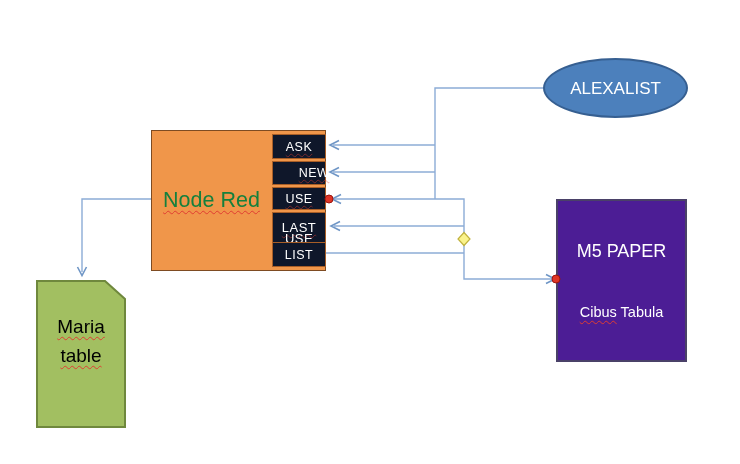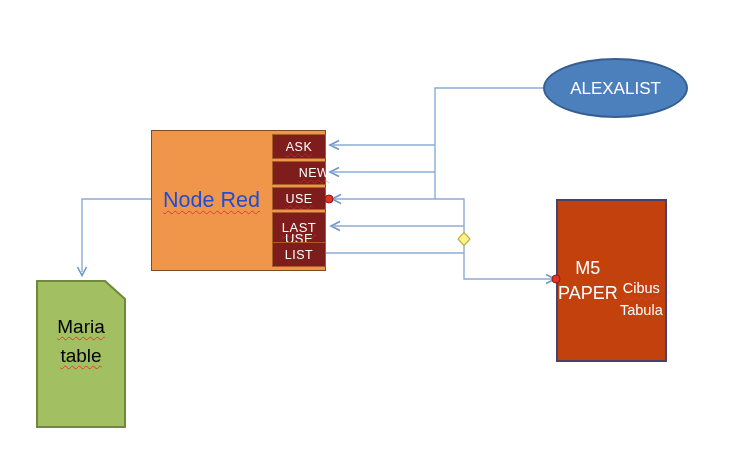--- a/index.html
+++ b/index.html
@@ -12,46 +12,46 @@
   .lines{z-index:1;}
   .markers{z-index:3;}
 
   
   .node-red{
     left:151px;top:130px;width:175px;height:141px;
     background:#F0964A;border:1.5px solid #7E4B22;z-index:2;
   }
   .node-red-label{
     left:151px;top:183px;width:121px;height:34px;z-index:2;
-    color:#1d4ed8;font-size:21.5px;line-height:34px;text-align:center;
+    color:#15803d;font-size:21.5px;line-height:34px;text-align:center;
   }
   .port{
-    left:272px;width:54px;background:#7f1d1d;border:1.5px solid #A85E27;z-index:2;
+    left:272px;width:54px;background:#0f172a;border:1.5px solid #A85E27;z-index:2;
     color:#fff;text-align:center;display:flex;align-items:center;justify-content:center;
     font-size:12.5px;letter-spacing:.5px;
   }
   .port-ask{top:134px;height:25px;}
   .port-new{top:161px;height:24px;padding-left:30px;}
   .port-use{top:187px;height:23px;}
   .port-lastuse{top:212px;height:42px;font-size:13px;line-height:11px;flex-direction:column;}
   .port-list{top:242px;height:25px;}
 
   
   .alexa{
     left:543px;top:58px;width:145px;height:60px;border-radius:50%;
     background:#4C80BC;border:2.5px solid #365F91;z-index:2;
     display:flex;flex-direction:row;align-items:center;justify-content:center;
     color:#fff;font-size:17px;line-height:23px;
   }
 
   
   .m5{
-    left:556px;top:199px;width:111px;height:163px;
-    background:#c2410c;border:2px solid #4A4168;z-index:2;
-    display:flex;flex-direction:row;align-items:center;justify-content:center;
+    left:556px;top:199px;width:131px;height:163px;
+    background:#4c1d95;border:2px solid #4A4168;z-index:2;
+    display:flex;flex-direction:column;align-items:center;justify-content:center;
     color:#fff;text-align:center;
   }
   .m5-title{font-size:18px;line-height:25px;}
   .m5-sub{font-size:14.5px;line-height:22px;margin-top:37px;}
 
   
   .maria-text{
     left:36px;top:312px;width:90px;height:92px;z-index:2;
     color:#000000;font-size:19px;line-height:29px;text-align:center;
   }

